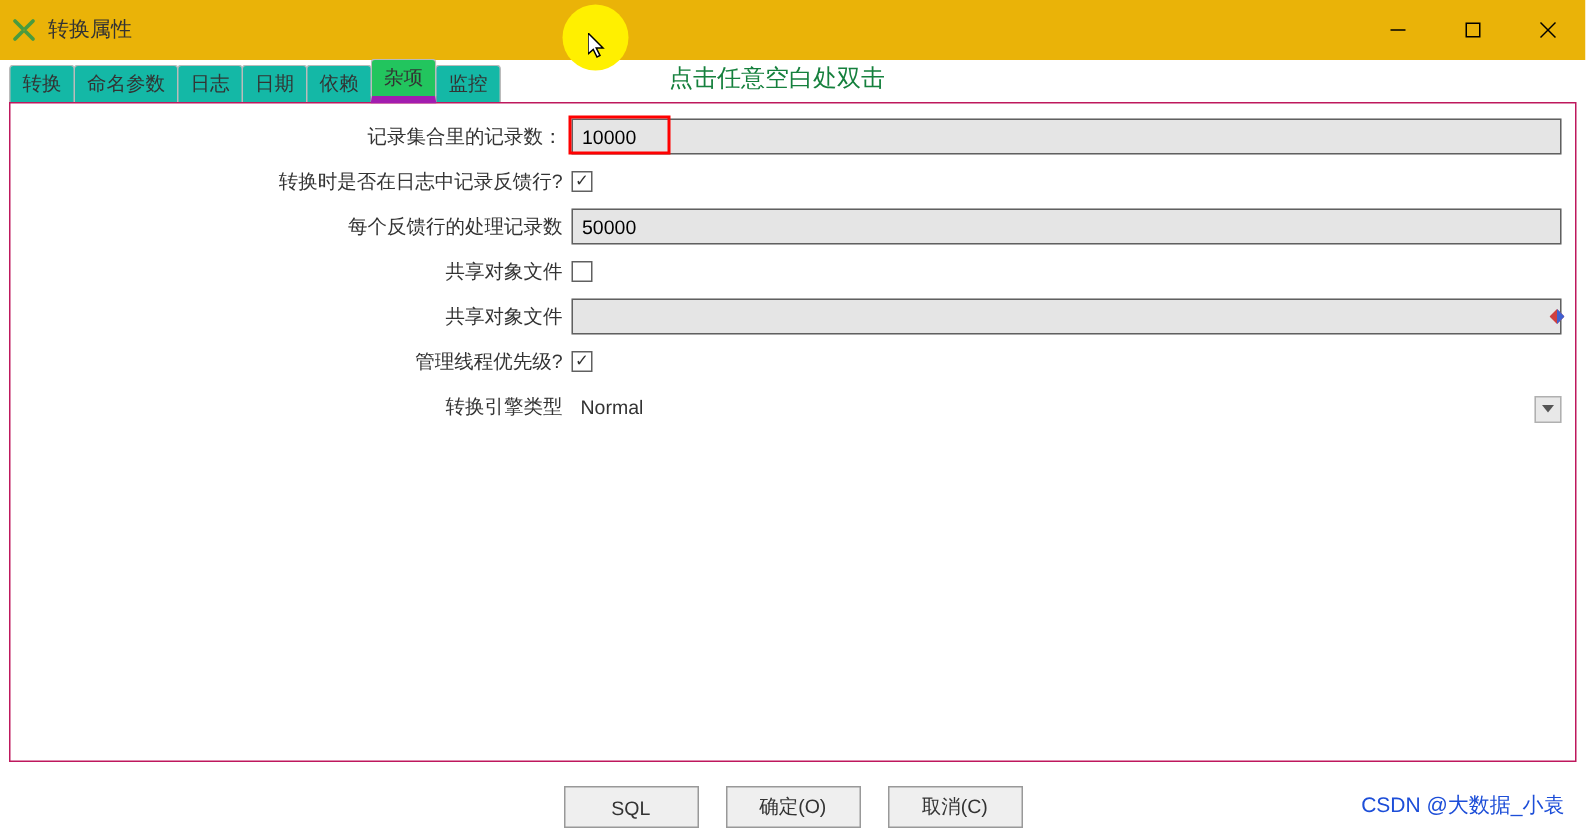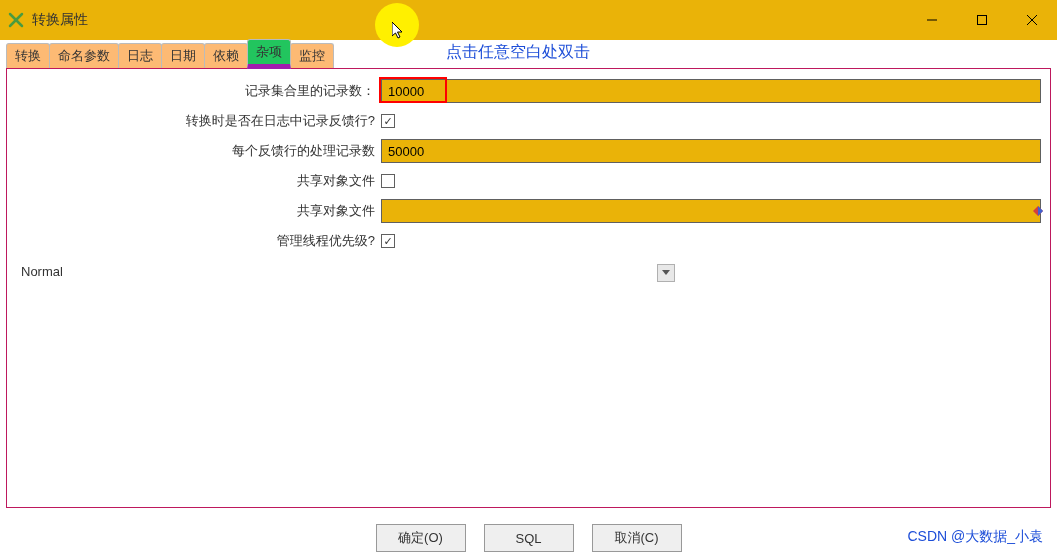--- a/index.html
+++ b/index.html
@@ -66,36 +66,36 @@
       position: absolute;
       left: 392px;
       top: 22px;
       z-index: 6;
       pointer-events: none;
     }
     .annotation {
       position: absolute;
       left: 446px;
       top: 42px;
-      color: #1d4ed8;
+      color: #15803d;
       font-size: 16px;
       z-index: 4;
     }
     .tabstrip {
       height: 24px;
       display: flex;
       align-items: flex-end;
       padding-left: 6px;
       margin-top: 4px;
     }
     .tab {
       padding: 3px 8px;
       border: 1px solid #bbb;
       border-bottom: none;
-      background: #fdba74;
+      background: #14b8a6;
       margin-right: -1px;
       font-size: 13px;
       color: #333;
       cursor: pointer;
       border-radius: 3px 3px 0 0;
       position: relative;
     }
     .tab.active {
       background: #22c55e;
       border-bottom: 5px solid #a21caf;
@@ -128,21 +128,21 @@
       display: flex;
       align-items: center;
     }
     .text-input {
       width: 100%;
       height: 24px;
       border: 1px solid #606060;
       padding: 2px 6px;
       font-size: 13px;
       font-family: inherit;
-      background: #eab308;
+      background: #e5e5e5;
     }
     .narrow-input {
       width: 660px;
     }
     .checkbox {
       width: 14px;
       height: 14px;
       border: 1px solid #606060;
       display: inline-flex;
       align-items: center;
@@ -331,31 +331,32 @@
   </div>
 
   <div class="form-row">
     <div class="form-label">管理线程优先级?</div>
     <div class="form-field">
       <span class="checkbox checked"></span>
     </div>
   </div>
 
   <div class="form-row select-row">
+    <div class="form-label">转换引擎类型</div>
     <div class="form-field" style="width:660px;flex:none;">
       <span class="select-value">Normal</span>
       <span class="select-arrow">
         <svg width="8" height="6" viewBox="0 0 8 6">
             <path d="M0 0 L8 0 L4 5 Z" fill="#555"></path>
           </svg>
       </span>
     </div>
   </div>
 
 </div>
 
 <div class="footer">
+  <button class="footer-btn">SQL</button>
   <button class="footer-btn">确定(O)</button>
-  <button class="footer-btn">SQL</button>
   <button class="footer-btn">取消(C)</button>
 </div>
 
 <div class="watermark">CSDN @大数据_小袁</div>
 
 </body></html>

